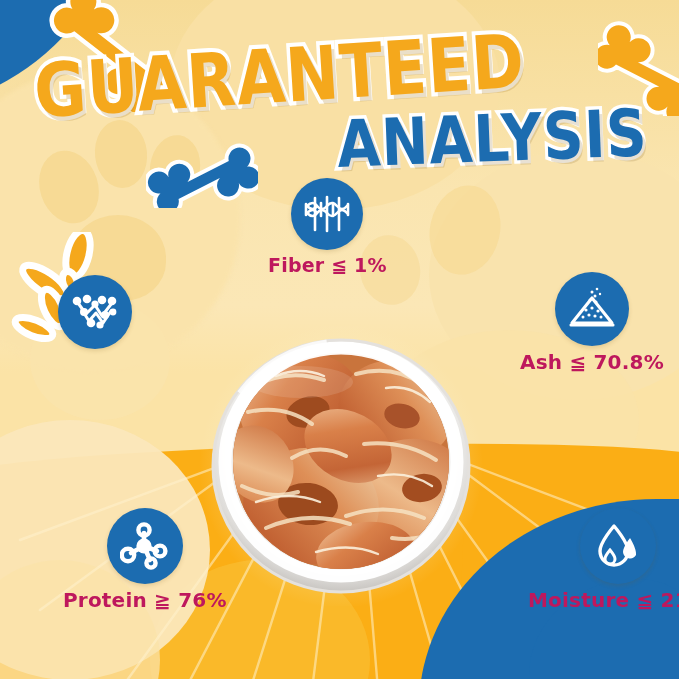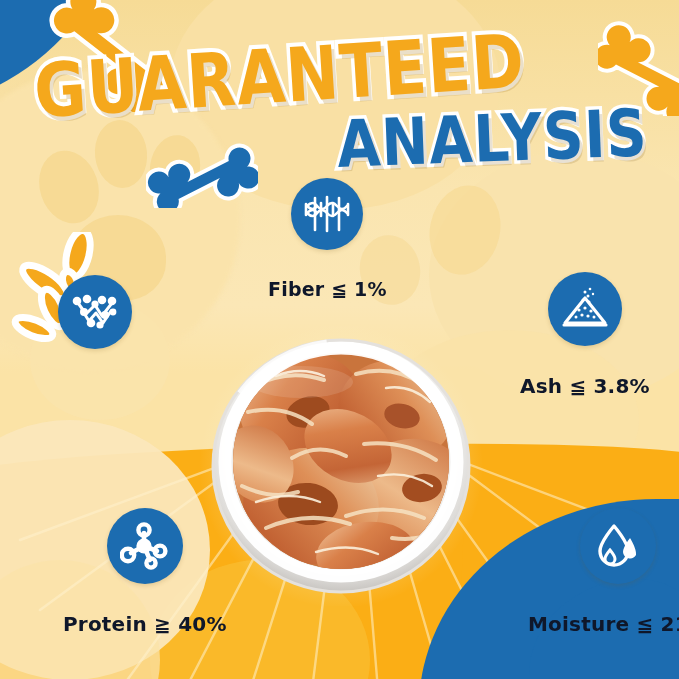--- a/index.html
+++ b/index.html
@@ -107,23 +107,23 @@
   
   .nutrient{position:absolute;display:flex;flex-direction:column;align-items:center;}
   .badge{
     width:72px;height:72px;border-radius:50%;
     background:#1C6CB0;
     display:flex;align-items:center;justify-content:center;
     box-shadow:0 2px 4px rgba(120,90,30,.18);
   }
   .badge svg{display:block;}
   .nut-label{
-    margin-top:28px;
+    margin-top:4px;
     font-family:"DejaVu Sans", sans-serif;
-    font-size:19px;font-weight:600;color:#0f172a;
+    font-size:19px;font-weight:600;color:#be185d;
     white-space:nowrap;letter-spacing:.2px;
   }
   .n-fiber   {left:268px;top:178px;}
   .n-fat     {left:58px; top:275px;}
   .n-ash     {left:520px;top:272px;}
   .n-protein {left:63px; top:508px;}
   .n-moisture{left:528px;top:508px;}
   .n-fiber .badge{width:72px;height:72px;}
   .n-fat .badge{width:74px;height:74px;}
   .n-ash .badge{width:74px;height:74px;}
@@ -364,21 +364,21 @@
           <circle cx="18" cy="24" r="1.6"></circle>
           <circle cx="24" cy="22" r="1.6"></circle>
           <circle cx="30" cy="25" r="1.6"></circle>
           <circle cx="21" cy="29" r="1.6"></circle>
           <circle cx="27" cy="30" r="1.6"></circle>
           <circle cx="15" cy="31" r="1.5"></circle>
           <circle cx="33" cy="31" r="1.5"></circle>
         </g>
       </svg>
     </div>
-    <div class="nut-label">Ash ≦ 3.8%</div>
+    <div class="nut-label">Ash ≦ 70.8%</div>
   </div>
 
   <div class="nutrient n-protein">
     <div class="badge">
       <svg width="50" height="48" viewBox="0 0 50 48">
         <g stroke="#FFFFFF" stroke-width="4.6" fill="none" stroke-linecap="round">
           <line x1="24" y1="24" x2="24" y2="11"></line>
           <line x1="24" y1="24" x2="11" y2="31"></line>
           <line x1="24" y1="24" x2="37" y2="29"></line>
           <line x1="24" y1="24" x2="30" y2="38"></line>
@@ -387,21 +387,21 @@
           <circle cx="24" cy="24" r="7.6"></circle>
         </g>
         <g fill="none" stroke="#FFFFFF" stroke-width="4.4">
           <circle cx="24" cy="8" r="5.6"></circle>
           <circle cx="8" cy="33" r="6.2"></circle>
           <circle cx="40" cy="29" r="5.4"></circle>
           <circle cx="31" cy="41" r="4.6"></circle>
         </g>
       </svg>
     </div>
-    <div class="nut-label">Protein ≧ 40%</div>
+    <div class="nut-label">Protein ≧ 76%</div>
   </div>
 
   <div class="nutrient n-moisture">
     <div class="badge">
       <svg width="48" height="48" viewBox="0 0 48 48">
         <path d="M20 4 C20 4 6 20 6 29 a14 14 0 0 0 28 0 C34 20 20 4 20 4 Z" fill="none" stroke="#FFFFFF" stroke-width="3.4" stroke-linejoin="round"></path>
         <path d="M36 16 C36 16 29 25 29 30 a7 7 0 0 0 13 3 C43 27 36 16 36 16 Z" fill="#FFFFFF"></path>
         <path d="M16 28 C16 28 11 34 11 37 a5 5 0 0 0 10 0 C21 34 16 28 16 28 Z" fill="none" stroke="#FFFFFF" stroke-width="3"></path>
       </svg>
     </div>

